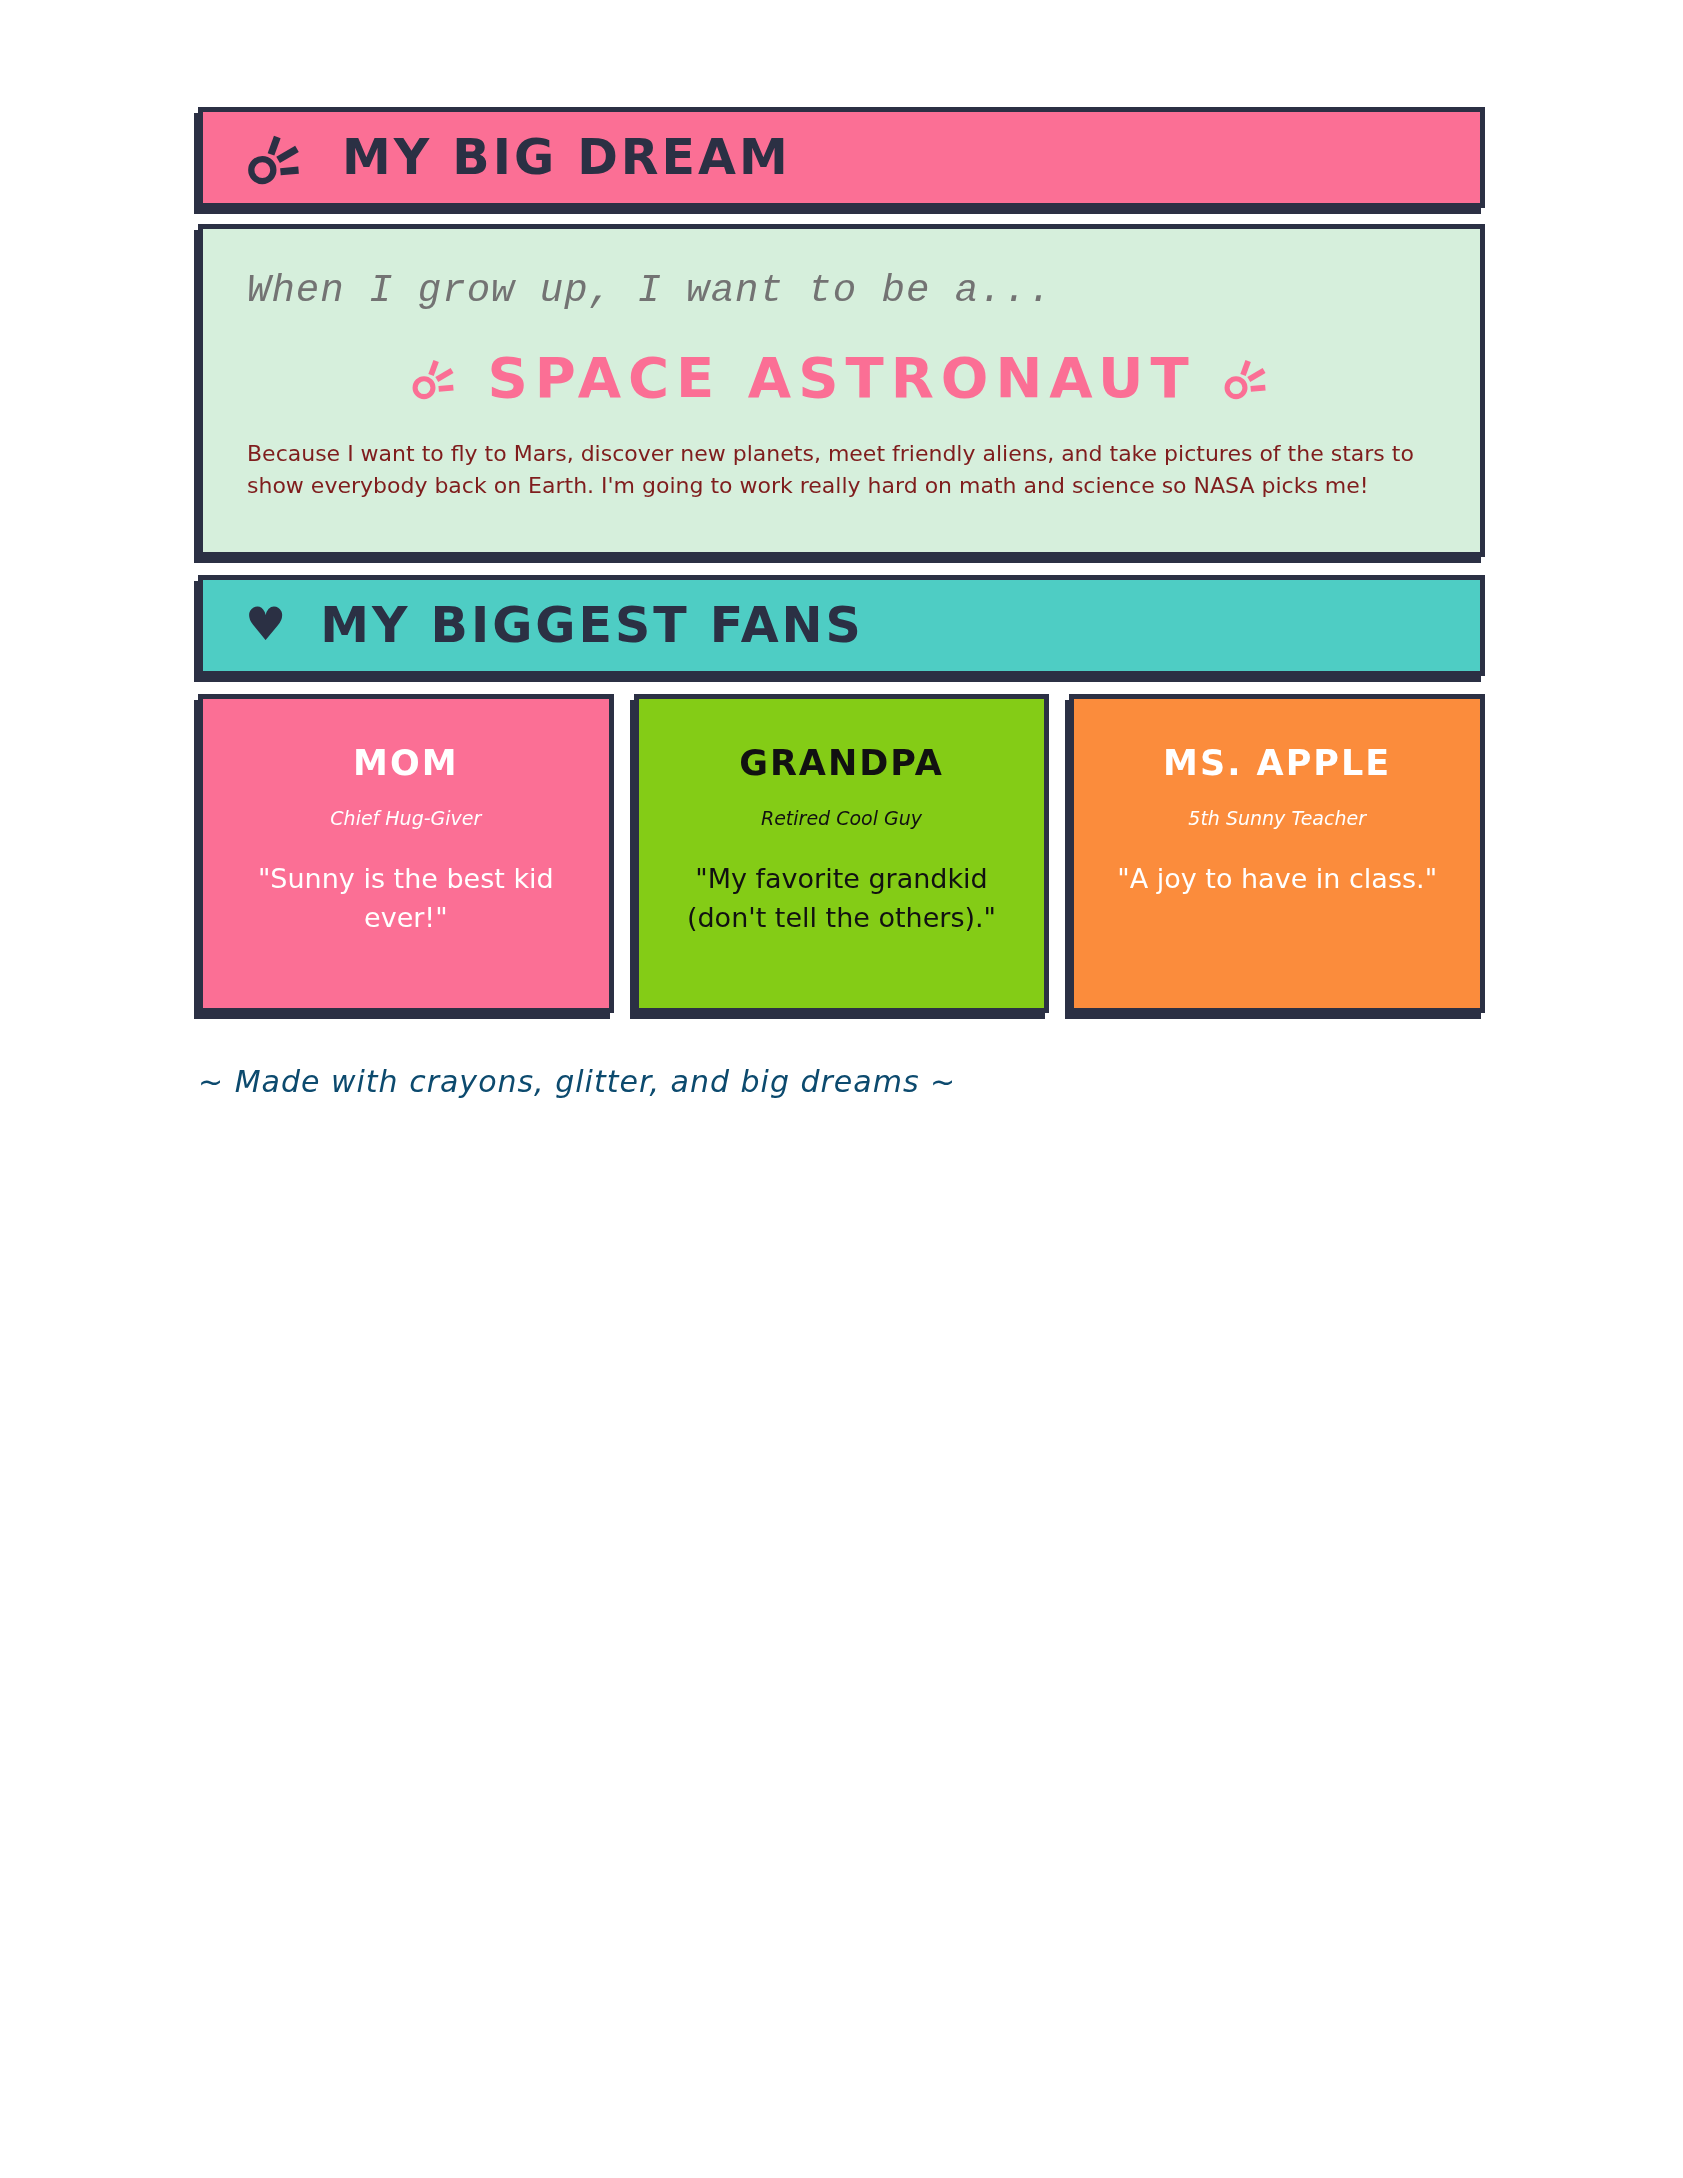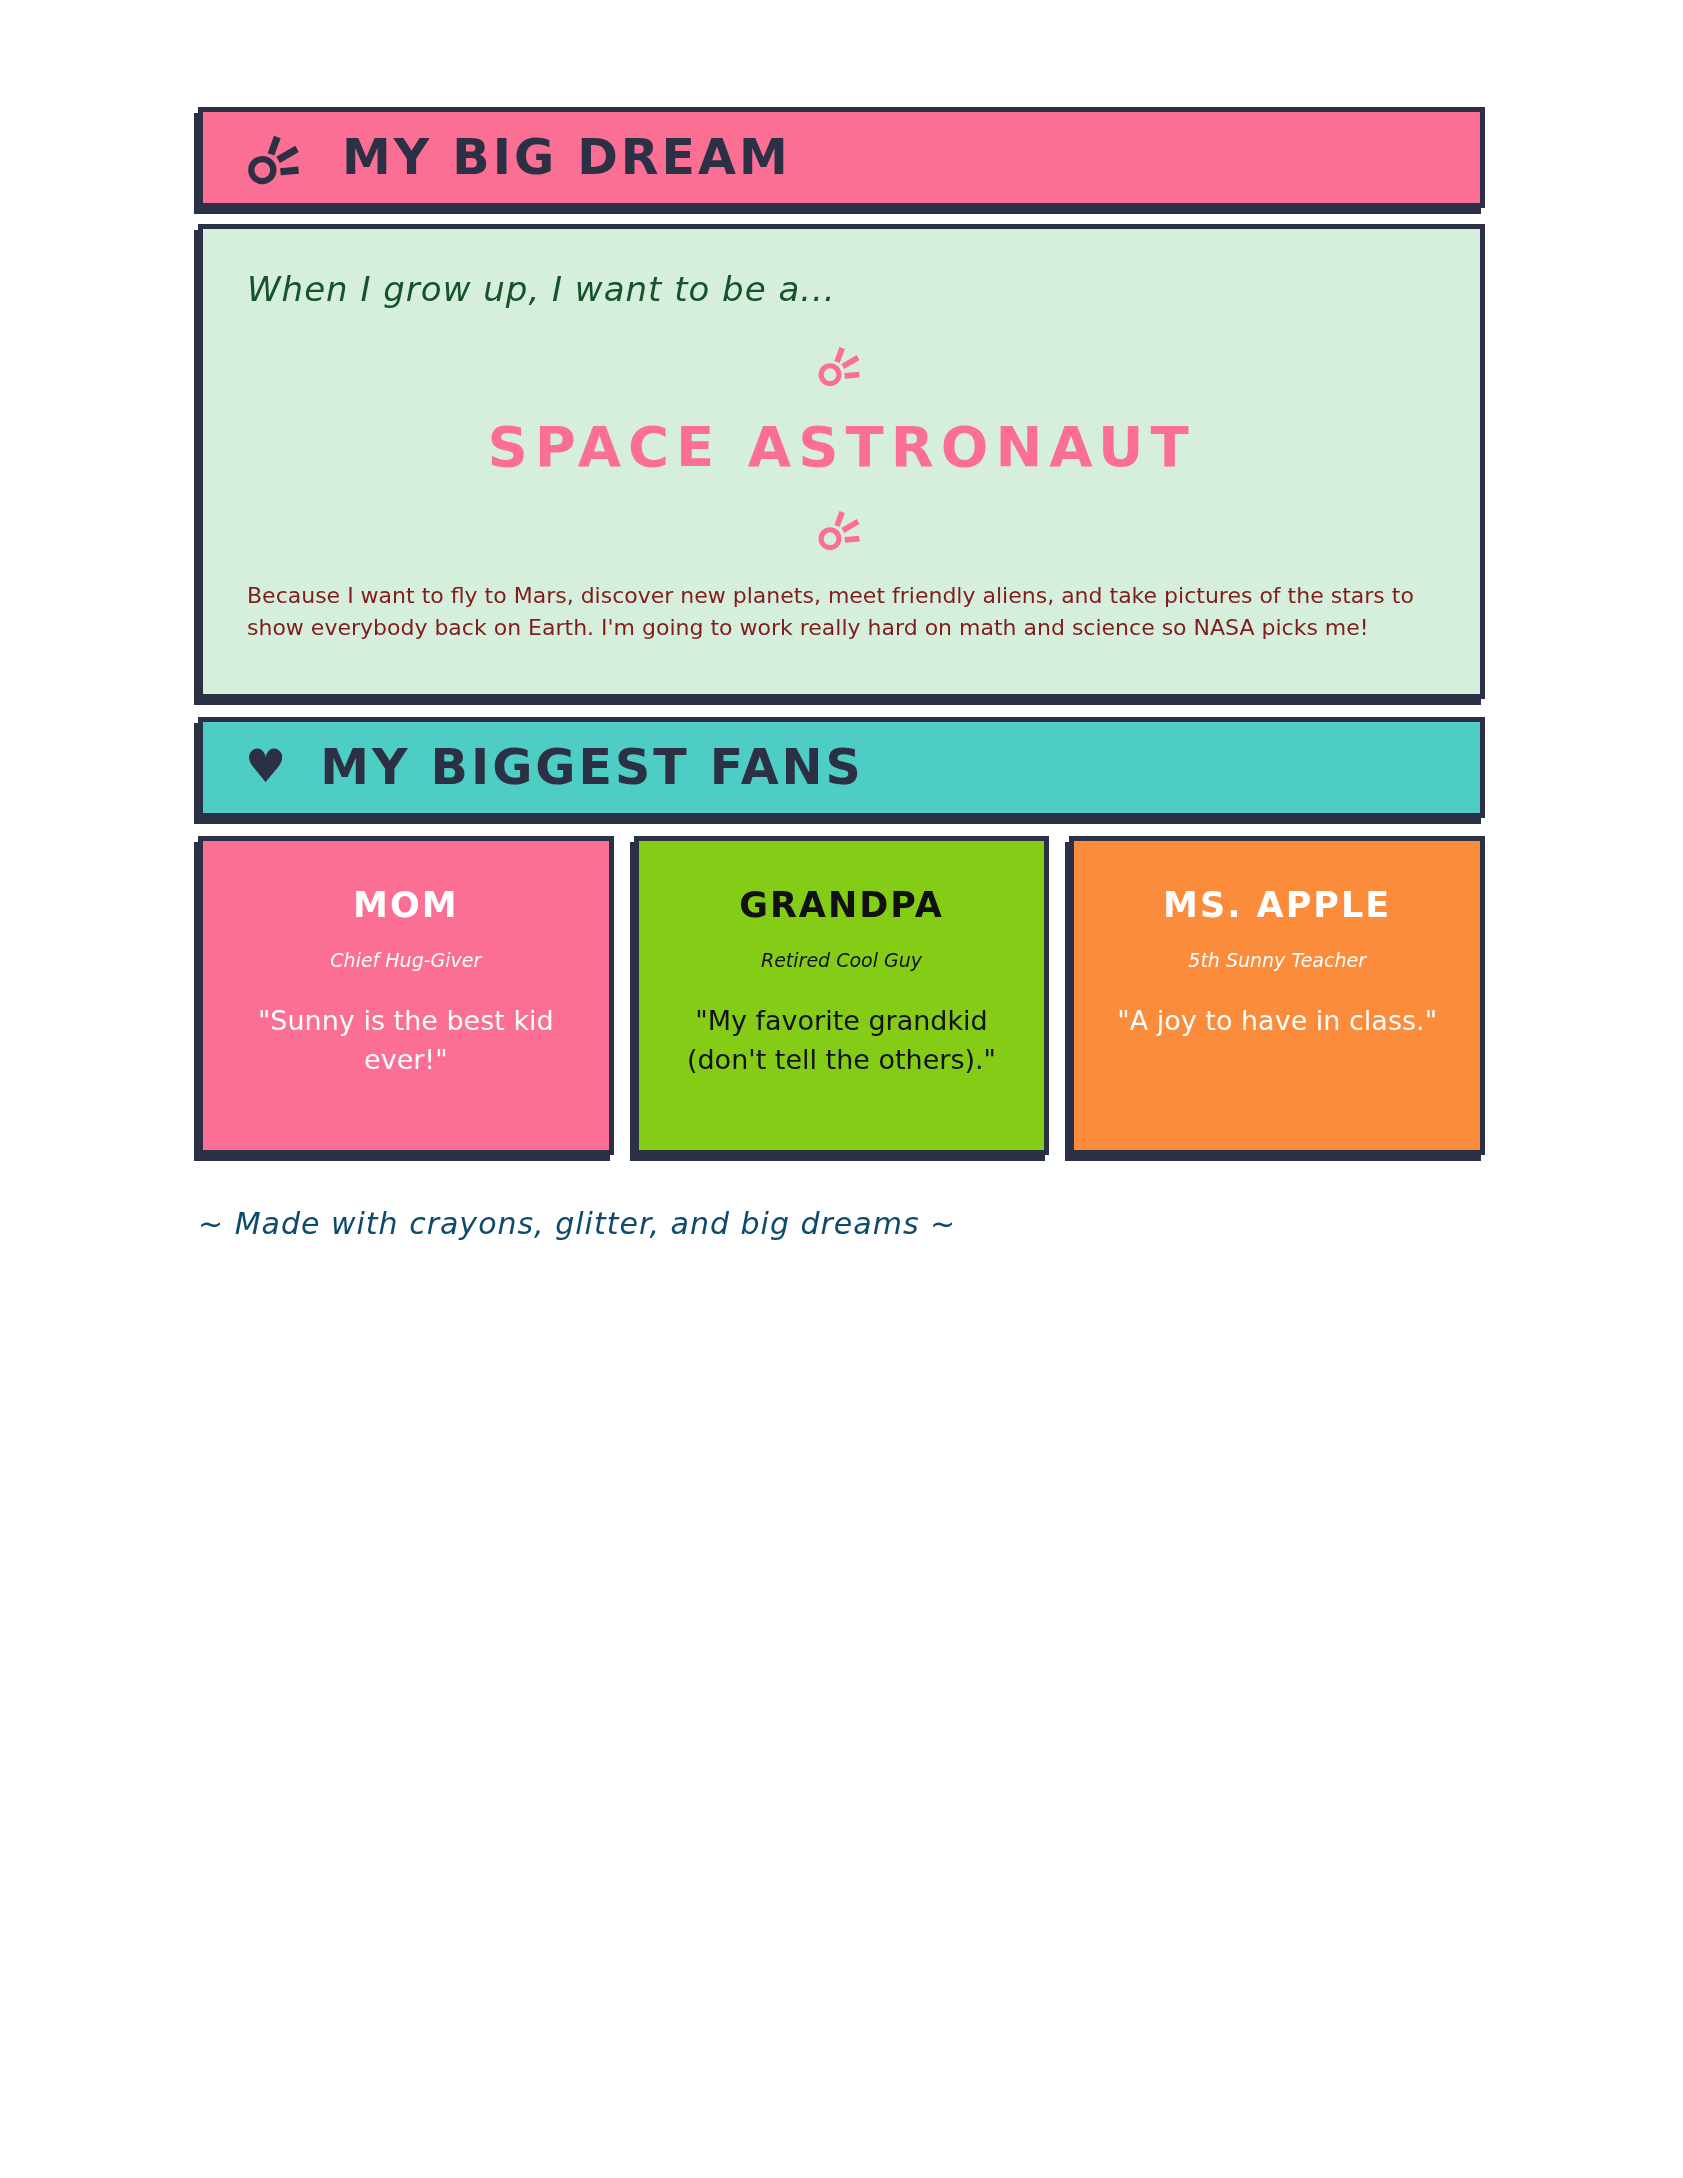--- a/index.html
+++ b/index.html
@@ -56,32 +56,32 @@
     transform: translateY(-2px);
   }
 
   
   .dream-box {
     margin-top: 16px;
     background: #d6efdc;
     padding: 40px 44px 50px 44px;
   }
   .dream-intro {
-    font-size: 34px;
+    font-size: 39px;
     font-style: italic;
-    color: #14532d;
+    color: #737373;
     letter-spacing: 1px;
+    font-family: Liberation Mono, monospace;
   }
   .dream-line {
     display: flex;
     align-items: center;
     justify-content: center;
     gap: 26px;
     margin: 32px 0 28px 0;
-    flex-direction: column;
   }
   .dream-title {
     font-size: 56px;
     font-weight: bold;
     color: #fb6f95;
     letter-spacing: 7px;
   }
   .dream-body {
     font-size: 22px;
     line-height: 1.46;

